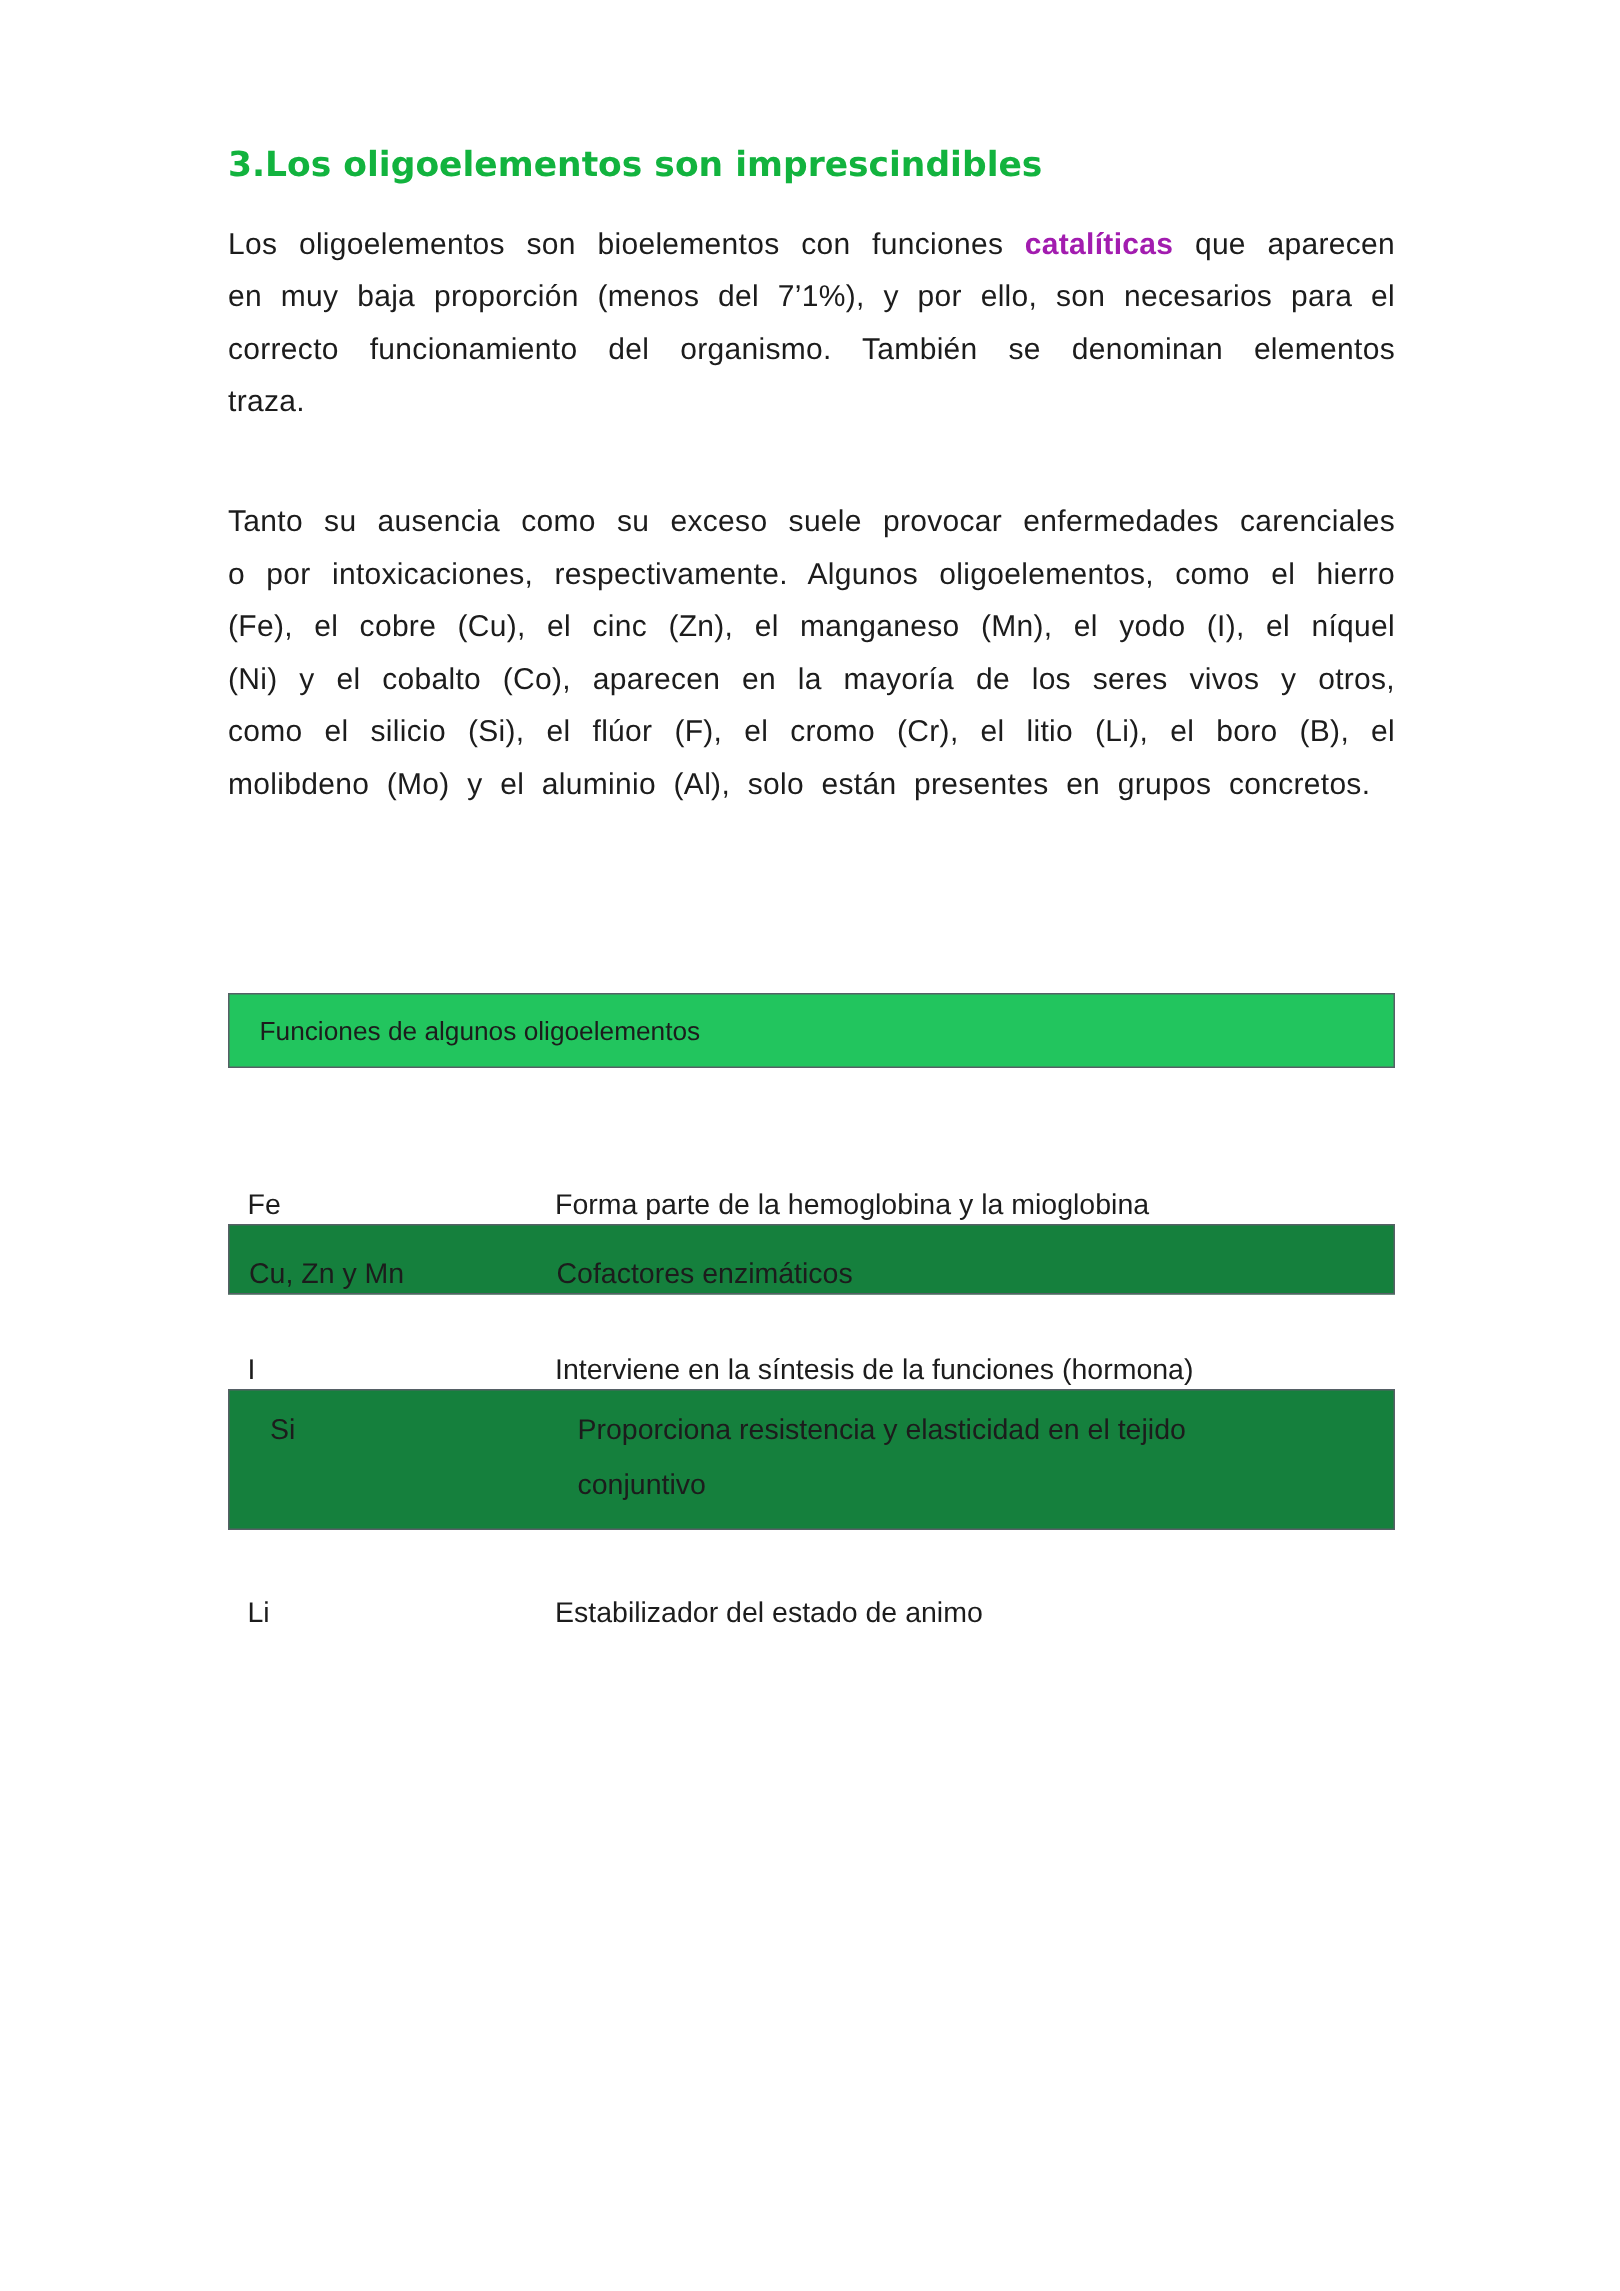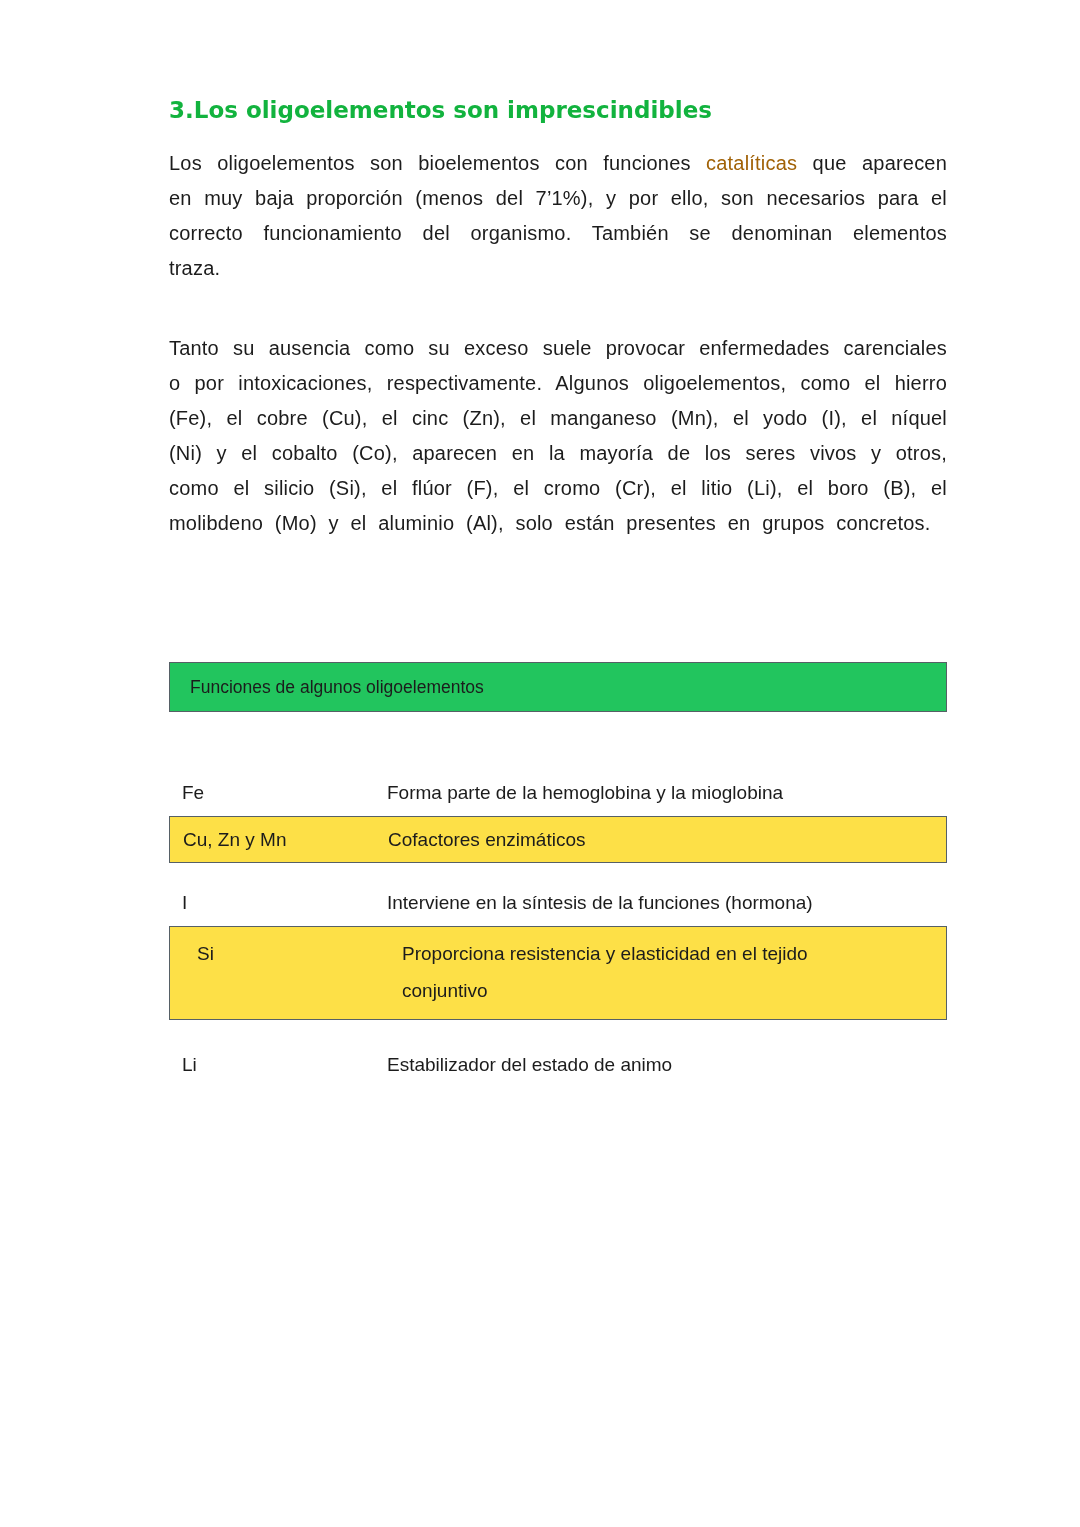--- a/index.html
+++ b/index.html
@@ -6,79 +6,79 @@
   body {
     width: 1080px; height: 1527px;
     background: #ffffff;
     position: relative;
     overflow: hidden;
     font-family: "Liberation Sans", sans-serif;
     color: #1c1c1c;
   }
   .content {
     position: absolute;
-    left: 169px; top: 0;
+    left: 152px; top: 0;
     width: 778px;
   }
   .heading {
     margin: 95px 0 0 0;
     font-family: "DejaVu Sans", sans-serif;
     font-weight: bold;
     font-size: 23px;
     line-height: 30px;
     color: #12b33e;
   }
   .para {
     font-size: 20px;
     line-height: 35px;
     text-align: justify;
     word-spacing: 6px;
     letter-spacing: 0.2px;
   }
   .para-1 { margin: 21px 0 0 0; height: 140px; }
   .para-2 { margin: 45px 0 0 0; height: 245px; }
   .hl-word {
-    font-weight: normal;
-    color: #a16207;
+    font-weight: bold;
+    color: #a21caf;
   }
   .title-box {
     box-sizing: border-box;
     margin-top: 86px;
     height: 50px;
     width: 778px;
     background: #22c55e;
     border: 1px solid #566066;
     display: flex;
     align-items: center;
     padding-left: 20px;
     font-size: 17.5px;
   }
   .t-row {
     box-sizing: border-box;
     width: 778px;
     display: flex;
-    align-items: center;
+    align-items: flex-end;
     font-size: 19px;
     line-height: 24px;
     background: transparent;
   }
   .t-row .col-el {
     box-sizing: border-box;
     width: 218px;
     padding-left: 13px;
     flex: 0 0 218px;
   }
   .t-row .col-fn {
     box-sizing: border-box;
     flex: 1 1 auto;
     padding-right: 70px;
   }
   .t-row.plain { height: 46px; }
   .t-row.hl {
-    background: #fde047;
+    background: #15803d;
     border: 1px solid #566066;
   }
   .row-fe { margin-top: 58px; }
   .row-cu { height: 47px; }
   .row-i  { margin-top: 17px; }
   .row-si {
     align-items: flex-start;
     padding-top: 8px;
     padding-bottom: 10px;
     line-height: 37px;

